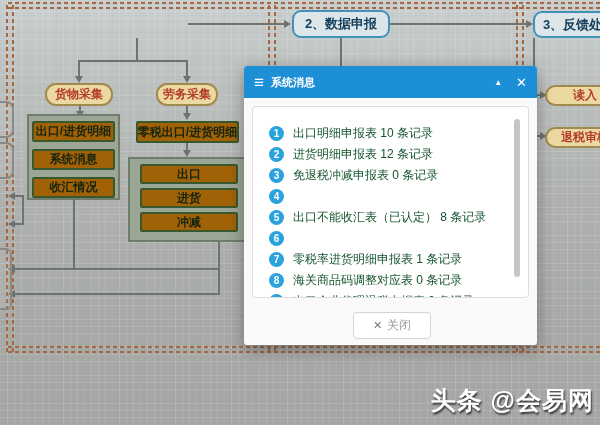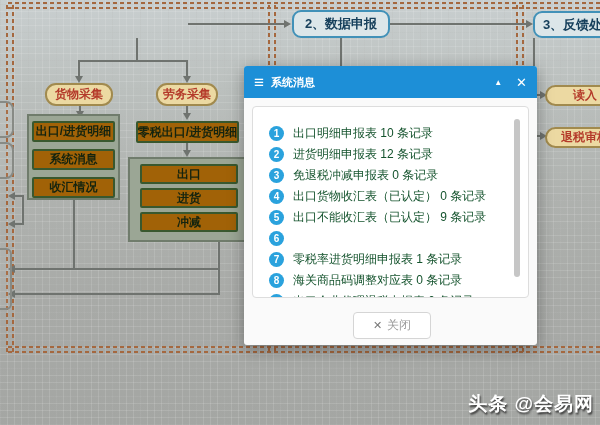--- a/index.html
+++ b/index.html
@@ -56,21 +56,21 @@
          font-size:10px;font-weight:bold;display:flex;align-items:center;justify-content:center;flex:0 0 15px}
   .msg-text{font-size:12px;color:#14532d;white-space:nowrap}
   .scroll-track{position:absolute;right:8px;top:12px;width:6px;height:158px;border-radius:3px;
          background:#c6c6c6;z-index:5}
   .close-button{position:absolute;left:109px;top:246px;width:76px;height:25px;background:#fff;
          border:1px solid #d5d5d5;border-radius:4px;display:flex;align-items:center;justify-content:center;
          gap:5px;cursor:pointer}
   .close-button .x{color:#777;font-size:11px;font-weight:bold}
   .close-button .lbl{color:#9a9a9a;font-size:12px}
   
-  .watermark{position:absolute;right:6px;bottom:8px;z-index:11;color:#fff;font-size:19px;
+  .watermark{position:absolute;right:6px;bottom:8px;z-index:11;color:#fff;font-size:25px;
          font-weight:bold;text-shadow:1px 2px 2px rgba(40,40,40,.9);letter-spacing:1px}
 </style>
 </head>
 <body>
 
 <div class="stage">
   <div class="bg"></div>
   <div class="grid"></div>
 
   <div class="dash-h" style="left:8px;top:2px;width:592px"></div>
@@ -158,25 +158,24 @@
       <div class="msg-row" style="top:37px">
         <span class="num-circle">2</span>
         <span class="msg-text">进货明细申报表 12 条记录</span>
       </div>
       <div class="msg-row" style="top:58px">
         <span class="num-circle">3</span>
         <span class="msg-text">免退税冲减申报表 0 条记录</span>
       </div>
       <div class="msg-row" style="top:79px">
         <span class="num-circle">4</span>
-        <span class="msg-text">出口货物收汇表（已认定） 0 条记录</span>
       </div>
       <div class="msg-row" style="top:100px">
         <span class="num-circle">5</span>
-        <span class="msg-text">出口不能收汇表（已认定） 9 条记录</span>
+        <span class="msg-text">出口不能收汇表（已认定） 8 条记录</span>
       </div>
       <div class="msg-row" style="top:121px">
         <span class="num-circle">6</span>
       </div>
       <div class="msg-row" style="top:142px">
         <span class="num-circle">7</span>
         <span class="msg-text">零税率进货明细申报表 1 条记录</span>
       </div>
       <div class="msg-row" style="top:163px">
         <span class="num-circle">8</span>

